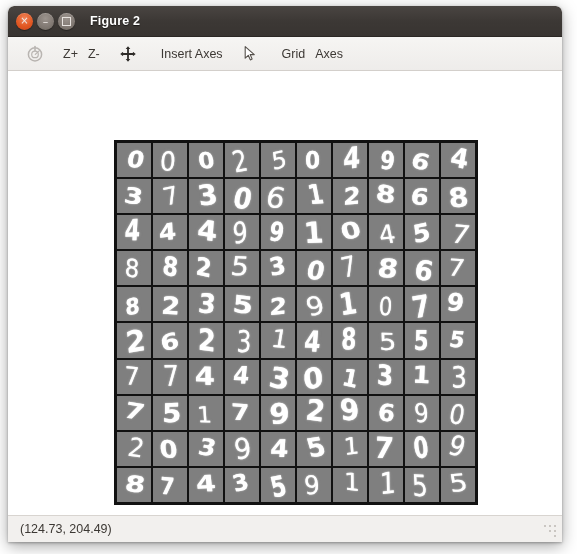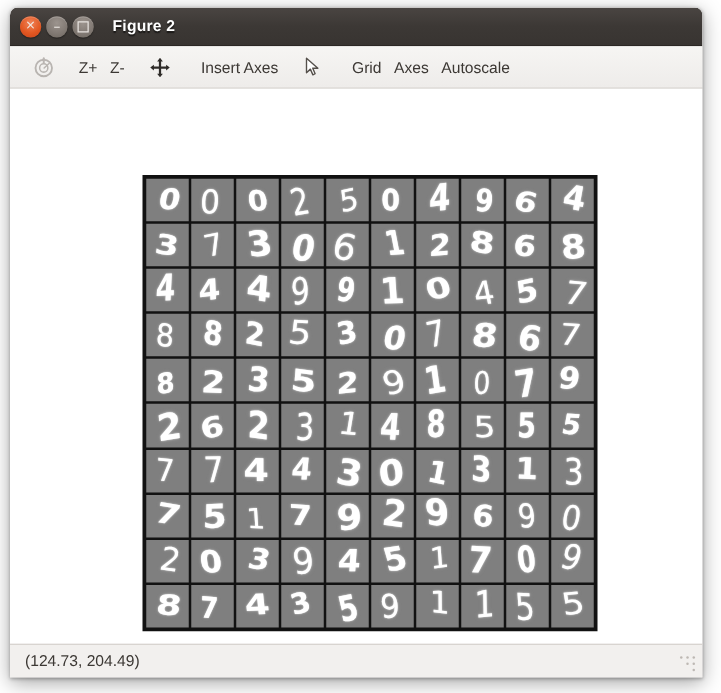--- a/index.html
+++ b/index.html
@@ -261,21 +261,20 @@
           <svg width="16" height="17" viewBox="0 0 16 17">
             <path d="M3.2 1.6 L3.2 13.2 L6.3 10.3 L8.3 14.9 L10.1 14.0 L8.2 9.6 L12.3 9.6 Z" fill="#ffffff" stroke="#55504b" stroke-width="1.1" stroke-linejoin="round"></path>
           </svg>
         </span>
       </div>
 
       <div class="tb-gap-md"></div>
 
       <div class="tb-item">Grid</div>
       <div class="tb-item">Axes</div>
-      <div class="tb-item">Autoscale</div>
     </div>
 
     <div id="canvas">
       <div id="digit-grid">
           <div class="digit-cell" style="background: rgb(127, 127, 127);">
             <span class="digit-glyph" style="font-weight: 600; color: rgb(255, 255, 255); transform: translate(1.99px, -0.89px) rotate(2.44deg) skewX(-7.86deg) scale(0.982, 0.916);">0</span>
           </div>
           <div class="digit-cell" style="background: rgb(127, 127, 127);">
             <span class="digit-glyph" style="font-weight: 400; color: rgb(255, 255, 255); transform: translate(-2px, 1.24px) rotate(-1.14deg) skewX(-3.89deg) scale(1.003, 1.05);">0</span>
           </div>

